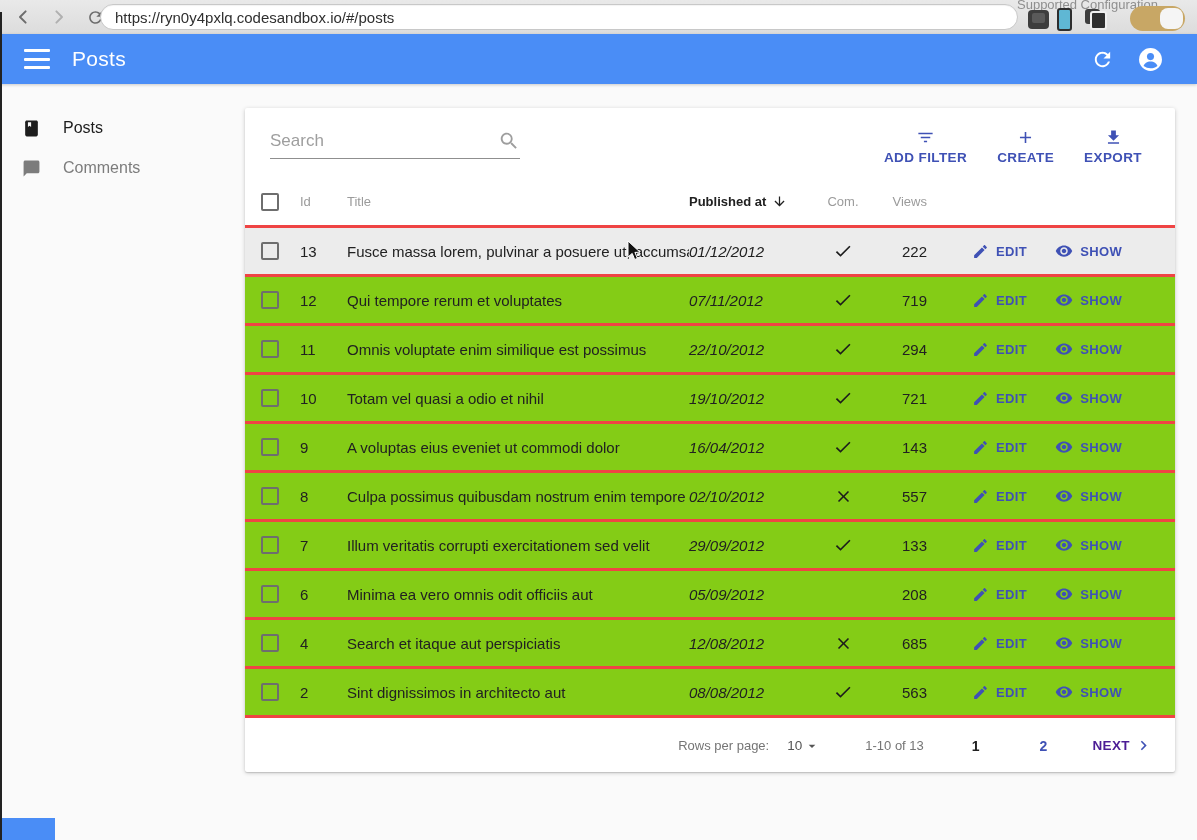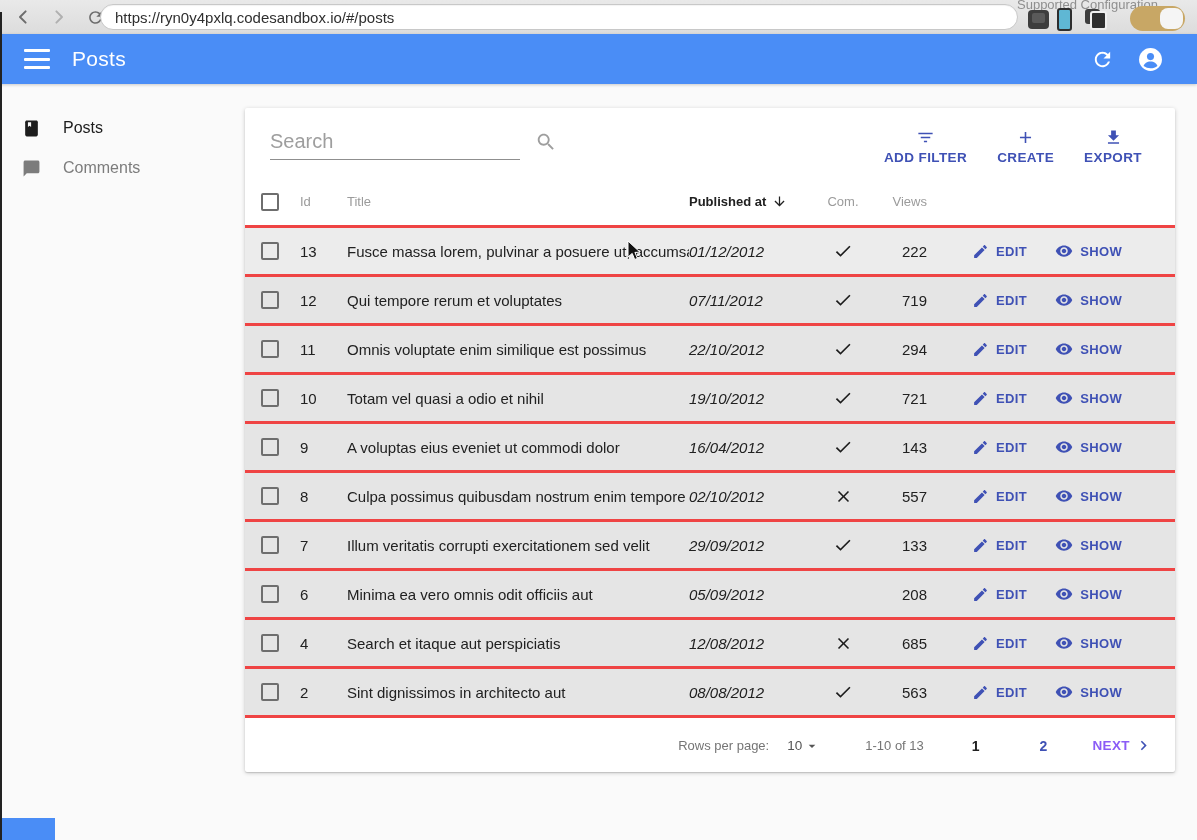--- a/index.html
+++ b/index.html
@@ -40,33 +40,33 @@
   .side-item.active .lbl { color:#1d1d1d; }
   .side-item.inactive .lbl { color:#7c7c7c; }
   .sidebar { padding-top:24px; }
 
   
   .card { position:absolute; left:245px; top:108px; width:930px; height:664px; background:#fff;
           border-radius:2px; box-shadow:0 1px 4px rgba(0,0,0,.2), 0 1px 1px rgba(0,0,0,.12); }
 
   .search-field { position:absolute; left:25px; top:22px; width:250px; border-bottom:1px solid #8f8f8f;
                   display:flex; align-items:center; padding-bottom:6px; }
-  .search-field input { border:none; outline:none; flex:1; font-size:20px; color:#333; background:transparent;
+  .search-field input { border:none; outline:none; flex:1; font-size:17px; color:#333; background:transparent;
                         font-family:"Liberation Sans",sans-serif; }
   .search-field input::placeholder { color:#9e9e9e; }
 
   .top-actions { position:absolute; right:33px; top:20px; display:flex; align-items:center; gap:30px; }
   .flat-btn { display:flex; align-items:center; gap:3px; color:#3f51b5; font-size:13.5px; font-weight:bold;
               letter-spacing:.4px; cursor:pointer; background:none; border:none; font-family:"Liberation Sans",sans-serif;flex-direction:column; }
 
   .trow { display:grid; grid-template-columns:55px 47px 342px 122px 64px 52px 1fr;
           align-items:center; border-bottom:3px solid #ef4444; }
   .thead-row { position:absolute; left:0; top:70px; width:100%; height:50px; }
   .tbody { position:absolute; left:0; top:120px; width:100%; }
-  .data-row { height:49px; font-size:15px; color:#212121; background:#e5e5e5; }
+  .data-row { height:49px; font-size:15px; color:#212121; background:#84cc16; }
   .data-row.highlighted { background:#ececec; }
   .cell-check { padding-left:16px; }
   .checkbox { width:18px; height:18px; border:2px solid #6e6e6e; border-radius:2px; background:transparent; cursor:pointer; }
   .th { font-size:13px; color:#9b9b9b; font-weight:400; }
   .th.sorted { color:#212121; font-weight:bold; display:flex; align-items:center; gap:6px; }
   .cell-title { white-space:nowrap; overflow:hidden; }
   .cell-date { font-style:italic; }
   .cell-com { display:flex; justify-content:center; }
   .cell-views { text-align:right; }
   .th-views { text-align:right; }
@@ -75,21 +75,21 @@
              letter-spacing:.4px; cursor:pointer; background:none; border:none; font-family:"Liberation Sans",sans-serif; }
 
   .pagination { position:absolute; left:0; bottom:0; width:100%; height:53px; display:flex; align-items:center;
                 justify-content:flex-end; color:#757575; font-size:13px; padding-right:22px; }
   .rpp-label { margin-right:18px; }
   .rpp-select { display:flex; align-items:center; gap:2px; color:#555; cursor:pointer; margin-right:45px; font-size:13.5px; }
   .range { margin-right:48px; }
   .page-btn { background:none; border:none; font-family:"Liberation Sans",sans-serif; font-size:14px; cursor:pointer; }
   .page-current { color:#212121; font-weight:bold; margin-right:60px; }
   .page-other { color:#3f51b5; font-weight:bold; margin-right:45px; }
-  .next-btn { display:flex; align-items:center; gap:4px; color:#8b5cf6; font-size:13.5px; font-weight:bold;
+  .next-btn { display:flex; align-items:center; gap:4px; color:#4c1d95; font-size:13.5px; font-weight:bold;
               letter-spacing:.4px; background:none; border:none; cursor:pointer; font-family:"Liberation Sans",sans-serif; }
 
   .left-edge { position:absolute; left:0; top:12px; width:2px; height:828px; background:#222; z-index:40; }
   .bottom-blue { position:absolute; left:0; top:818px; width:55px; height:22px; background:#4a8df6; z-index:30; }
   .cursor { position:absolute; left:627px; top:240px; z-index:60; pointer-events:none; }
   svg { display:block; }
 </style>
 </head>
 <body>
 

